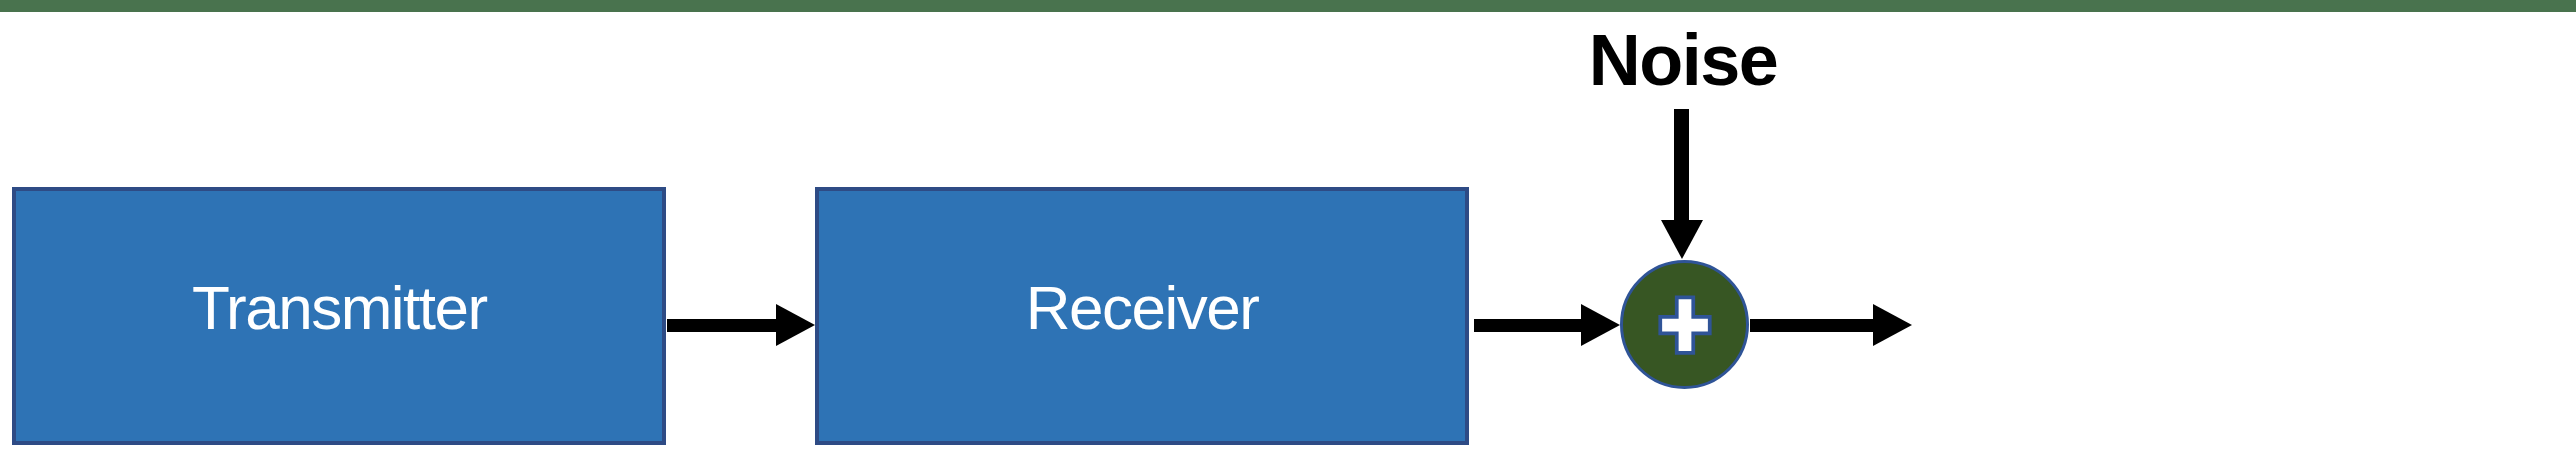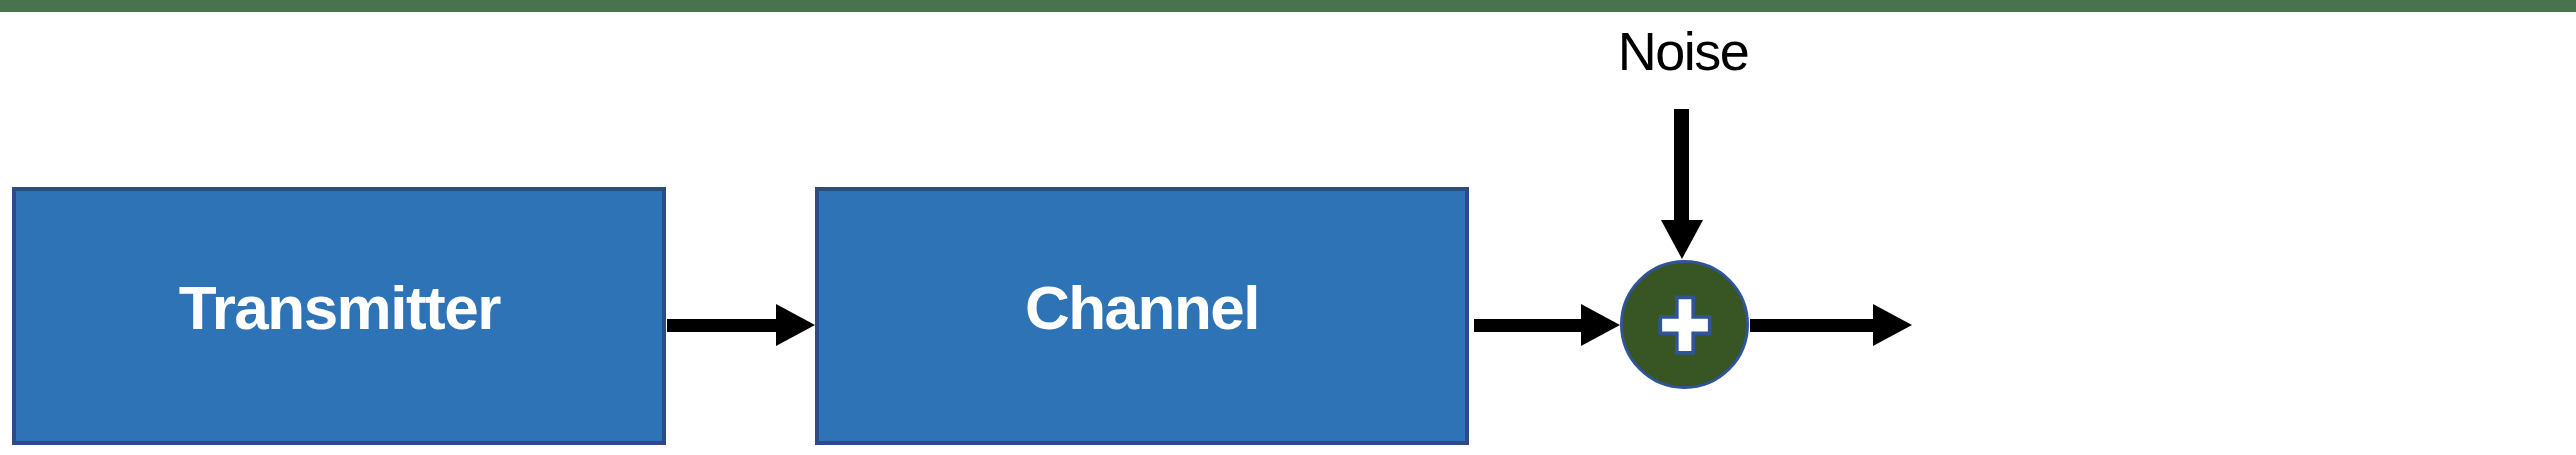--- a/index.html
+++ b/index.html
@@ -27,21 +27,21 @@
   .block{
     position:absolute;top:187px;height:258px;
     background:var(--block-fill);
     border:4.6px solid var(--block-border);
     box-sizing:border-box;
     display:flex;align-items:center;justify-content:center;
     padding-bottom:17px;
   }
   .block .label{
     color:var(--block-text);
-    font-size:62px;font-weight:bold;letter-spacing:-1.5px;
+    font-size:62px;font-weight:normal;letter-spacing:-1.5px;
     white-space:nowrap;
   }
   .block-transmitter{left:12.3px;width:654px;}
   .block-channel{left:815px;width:654px;}
   .block-receiver{left:1912px;width:661px;}
 
   .harrow{position:absolute;top:304px;height:42px;}
   .harrow .shaft{
     position:absolute;left:0;top:14.6px;height:13px;
     background:var(--arrow);
@@ -68,21 +68,21 @@
     position:absolute;left:0;bottom:0;width:0;height:0;
     border-left:21px solid transparent;
     border-right:21px solid transparent;
     border-top:39px solid var(--arrow);
   }
 
   .noise-label{
     position:absolute;left:1529px;top:23px;width:308px;
     text-align:center;
     color:var(--noise-text);
-    font-size:54px;font-weight:normal;letter-spacing:-1.5px;
+    font-size:72px;font-weight:bold;letter-spacing:-1.5px;
     line-height:1.05;
     white-space:nowrap;
   }
 
   .adder{
     position:absolute;left:1620px;top:260px;width:129px;height:129px;
     background:var(--adder-fill);
     border:3.9px solid var(--adder-border);
     border-radius:50%;
     box-sizing:border-box;
@@ -110,21 +110,21 @@
   <div class="block block-transmitter">
     <span class="label">Transmitter</span>
   </div>
 
   <div class="harrow arrow-1">
     <div class="shaft"></div>
     <div class="head"></div>
   </div>
 
   <div class="block block-channel">
-    <span class="label">Channel</span>
+    <span class="label">Receiver</span>
   </div>
 
   <div class="harrow arrow-2">
     <div class="shaft"></div>
     <div class="head"></div>
   </div>
 
   <div class="adder">
     <svg width="54" height="60" viewBox="-3 -3 72 80" aria-hidden="true">
       <path d="M22 0 H44 V26 H66 V48 H44 V74 H22 V48 H0 V26 H22 Z" fill="#FFFFFF" stroke="#2F5497" stroke-width="5" stroke-linejoin="miter"></path>

